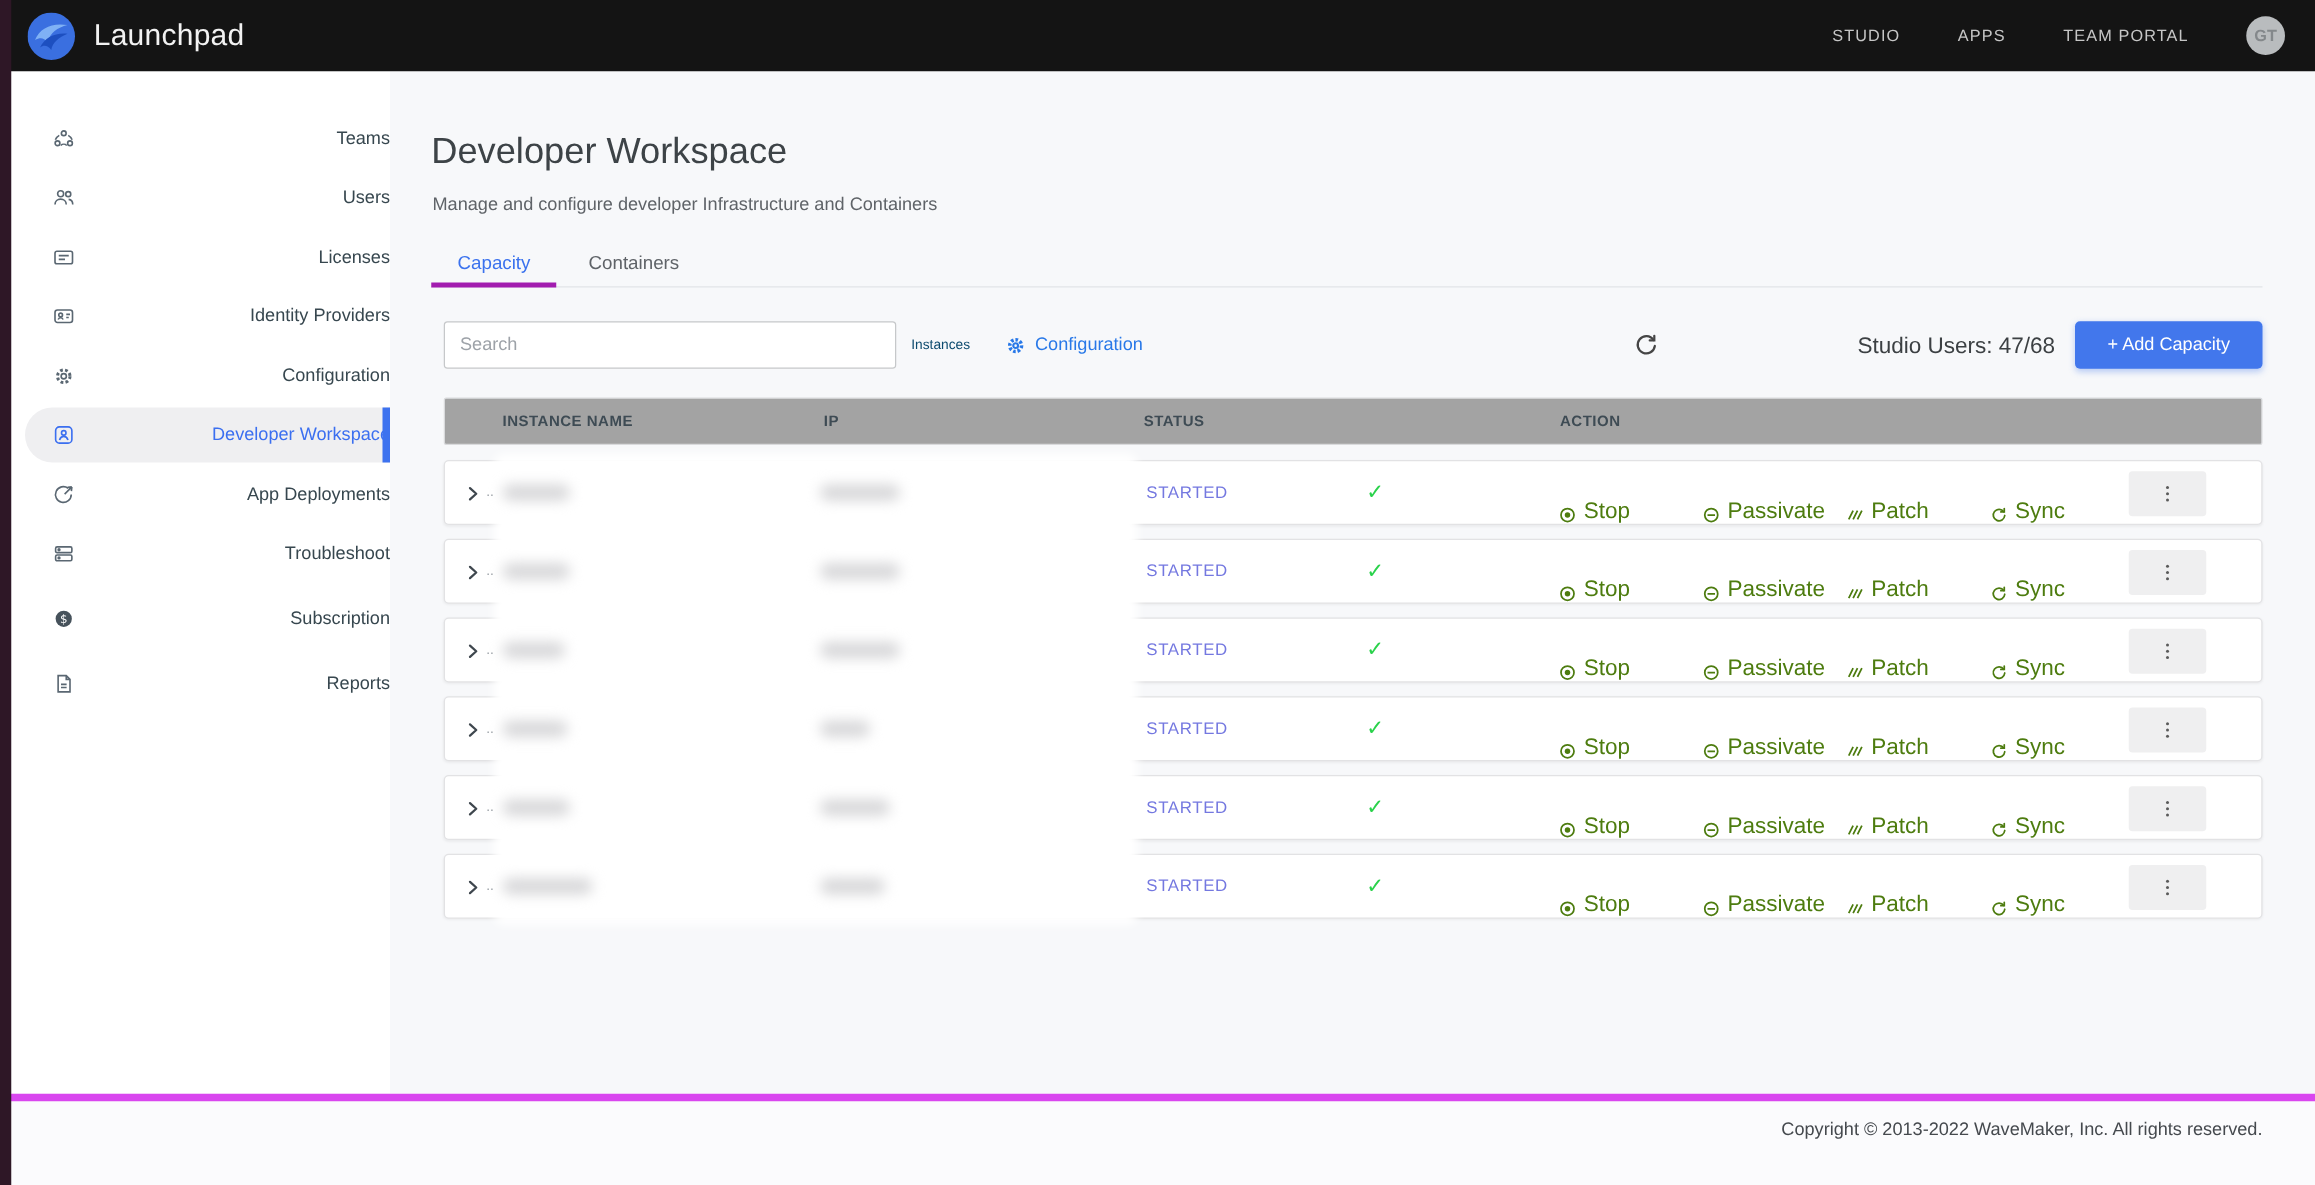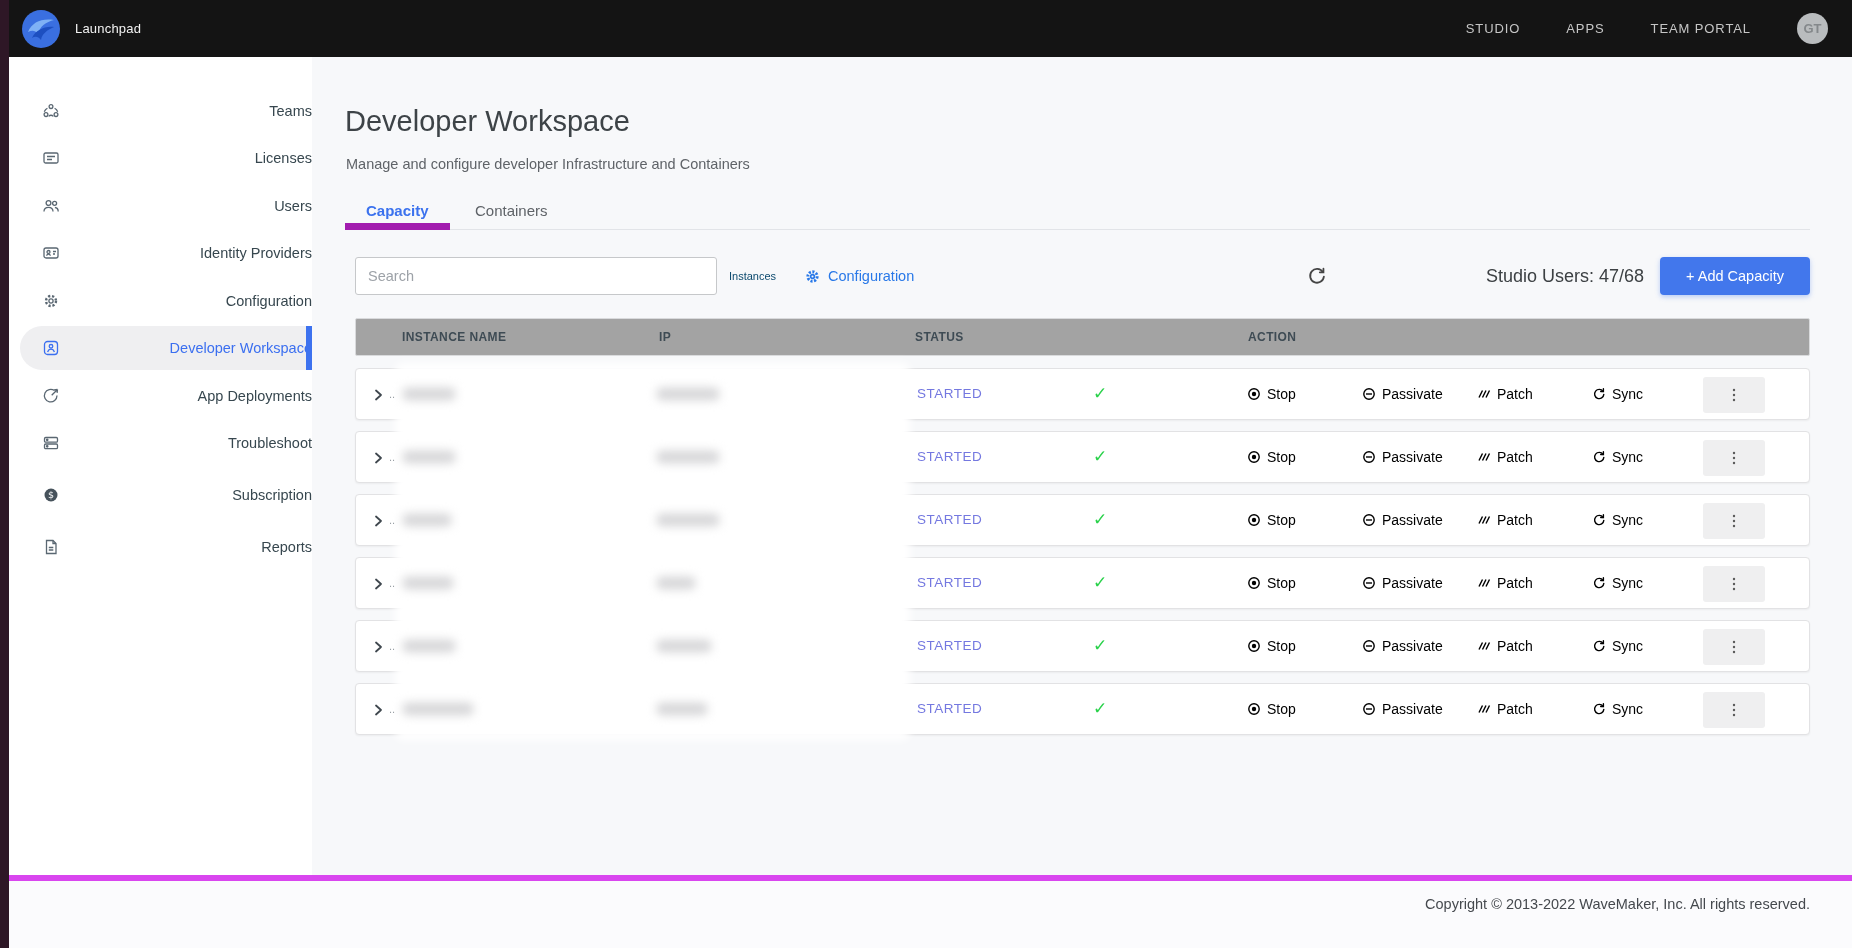--- a/index.html
+++ b/index.html
@@ -8,21 +8,21 @@
          font-family:"Liberation Sans","DejaVu Sans",sans-serif; color:#3c4043; }
 
   
   .edge-strip { position:absolute; left:0; top:0; width:9px; height:948px; background:#2e1726; z-index:60; }
 
   
   .topbar { position:absolute; left:0; top:0; width:1852px; height:57px; background:#141414;
             display:flex; align-items:center; z-index:40; }
   .brand { display:flex; align-items:center; gap:15px; margin-left:22px; }
   .brand-logo { width:38px; height:38px; display:block; }
-  .brand-name { font-size:13px; color:#f2f2f2; letter-spacing:0.2px; }
+  .brand-name { font-size:24px; color:#f2f2f2; letter-spacing:0.2px; }
   .topnav { margin-left:auto; display:flex; align-items:center; gap:46px; margin-right:24px; }
   .topnav-item { font-size:13px; color:#c6c6c6; letter-spacing:0.9px; font-weight:500; cursor:pointer; }
   .avatar { width:31px; height:31px; border-radius:50%; background:#b9bcbe; color:#84888b;
             display:flex; align-items:center; justify-content:center; font-size:13px; font-weight:bold; }
 
   
   .sidebar { position:absolute; left:9px; top:57px; width:303px; height:818px; background:#ffffff;
              padding-top:28px; z-index:10; }
   .side-item { position:relative; height:44px; margin:3.5px 0; display:flex; align-items:center;
                gap:12px; padding-left:33px; color:#37474f; font-size:14.5px; font-weight:400; cursor:pointer;justify-content:space-between; }
@@ -33,21 +33,21 @@
   .side-item.sp { margin-top:8px; }
 
   
   .main { position:absolute; left:312px; top:57px; width:1540px; height:818px; }
   .page-title { position:absolute; left:33px; top:48px; font-size:29px; font-weight:500; color:#3d4347; }
   .page-subtitle { position:absolute; left:34px; top:99px; font-size:14.5px; color:#5f6368; }
 
   .tabs { position:absolute; left:33px; top:139px; right:42px; height:34px; border-bottom:1px solid #e2e4e8; }
   .tab { display:inline-block; height:34px; line-height:30px; padding:0 21px; font-size:15px;
          color:#5f6368; cursor:pointer; }
-  .tab.active { color:#3b72ee; border-bottom:7px solid #a21caf; font-weight:700; }
+  .tab.active { color:#3b72ee; border-bottom:4px solid #a21caf; font-weight:400; }
 
   .toolbar { position:absolute; left:0; top:200px; right:0; height:38px; }
   .search-input { position:absolute; left:43px; top:0; width:362px; height:38px; border:1px solid #c6c8ca;
                   border-radius:3px; background:#fff; padding:0 12px; font-size:14.5px; color:#3c4043;
                   font-family:inherit; outline:none; }
   .search-input::placeholder { color:#9da2a8; }
   .instances-label { position:absolute; left:417px; top:0; line-height:38px; font-size:11px; font-weight:400; color:#0c4a6e; }
   .config-link { position:absolute; left:492px; top:0; height:38px; display:flex; align-items:center; gap:7px;
                  color:#2878e8; font-size:14.5px; cursor:pointer; }
   .refresh-btn { position:absolute; left:995px; top:9px; width:20px; height:20px; cursor:pointer; color:#454545; }
@@ -67,22 +67,22 @@
   .row { position:relative; height:52px; margin-bottom:11px; background:#fff; border:1px solid #e2e2e4;
          border-radius:4px; box-shadow:0 1px 2px rgba(0,0,0,.05); }
   .row-chevron { position:absolute; left:14px; top:18px; width:16px; height:16px; cursor:pointer; z-index:3; }
   .row-dots { position:absolute; left:33px; top:50%; transform:translateY(-50%); font-size:11px; color:#9aa0a6; z-index:3; }
   .blur-blob { position:absolute; top:50%; transform:translateY(-50%); height:13px; background:#d7d7d9;
                border-radius:7px; filter:blur(5px); z-index:3; }
   .blob-name { left:46px; } .blob-ip { left:300px; }
   .status-text { position:absolute; left:561px; top:0; line-height:50px; font-size:13.5px; letter-spacing:0.5px;
                  color:#7478e0; z-index:1; }
   .status-check { position:absolute; left:737px; top:0; line-height:50px; font-size:17px; font-weight:bold; color:#2ad24b; }
-  .action-link { position:absolute; top:0; height:50px; display:flex; align-items:center; gap:6px;
-                 color:#000000; font-size:14px; cursor:pointer; }
+  .action-link { position:absolute; top:0; height:50px; display:flex; align-items:flex-end; gap:6px;
+                 color:#4d7c0f; font-size:18px; cursor:pointer; }
   .act-0 { left:891px; } .act-1 { left:1006px; } .act-2 { left:1121px; } .act-3 { left:1236px; }
   .action-link .aicon { width:14px; height:14px; }
   .kebab-btn { position:absolute; left:1347px; top:8px; width:62px; height:36px; background:#efeff0;
                border:none; border-radius:3px; cursor:pointer; display:flex; align-items:center; justify-content:center; }
 
   
   .footer { position:absolute; left:0; top:875px; width:1852px; height:73px; background:#fbfbfd;
             border-top:6px solid #d946ef; z-index:20; }
   .footer-text { position:absolute; right:42px; top:15px; font-size:14.5px; color:#45494e; }
 </style>
@@ -113,33 +113,33 @@
     <svg class="sicon" viewBox="0 0 18 18" fill="none" stroke="currentColor" stroke-width="1.3">
         <circle cx="9" cy="4.6" r="1.9"></circle>
         <circle cx="4" cy="12.6" r="1.9"></circle>
         <circle cx="14" cy="12.6" r="1.9"></circle>
         <path d="M6.6 14.4 a3.4 3.4 0 0 1 4.8 0 M2.3 9.8 a7 7 0 0 1 3.1 -3.5 M12.6 6.3 a7 7 0 0 1 3.1 3.5"></path>
       </svg>
     <span>Teams</span>
   </div>
   <div class="side-item">
     <svg class="sicon" viewBox="0 0 18 18" fill="none" stroke="currentColor" stroke-width="1.3">
-        <rect x="2" y="4" width="14" height="10" rx="1.5"></rect>
-        <path d="M5 7.5 h8 M5 10.5 h5"></path>
-      </svg>
-    <span>Licenses</span>
-  </div>
-  <div class="side-item">
-    <svg class="sicon" viewBox="0 0 18 18" fill="none" stroke="currentColor" stroke-width="1.3">
         <circle cx="6.5" cy="6" r="2.4"></circle>
         <path d="M2 14.5 c0-2.6 2-4.2 4.5-4.2 s4.5 1.6 4.5 4.2"></path>
         <circle cx="12.6" cy="6.3" r="2"></circle>
         <path d="M12.9 10.5 c2 0.2 3.3 1.7 3.3 4"></path>
       </svg>
     <span>Users</span>
+  </div>
+  <div class="side-item">
+    <svg class="sicon" viewBox="0 0 18 18" fill="none" stroke="currentColor" stroke-width="1.3">
+        <rect x="2" y="4" width="14" height="10" rx="1.5"></rect>
+        <path d="M5 7.5 h8 M5 10.5 h5"></path>
+      </svg>
+    <span>Licenses</span>
   </div>
   <div class="side-item">
     <svg class="sicon" viewBox="0 0 18 18" fill="none" stroke="currentColor" stroke-width="1.3">
         <rect x="2" y="4" width="14" height="10" rx="2"></rect>
         <circle cx="6.5" cy="8" r="1.5"></circle>
         <path d="M4.5 11.6 c0.5-1 1.2-1.4 2-1.4 s1.5 0.4 2 1.4 M11 7.5 h3 M11 10 h2"></path>
       </svg>
     <span>Identity Providers</span>
   </div>
   <div class="side-item">

